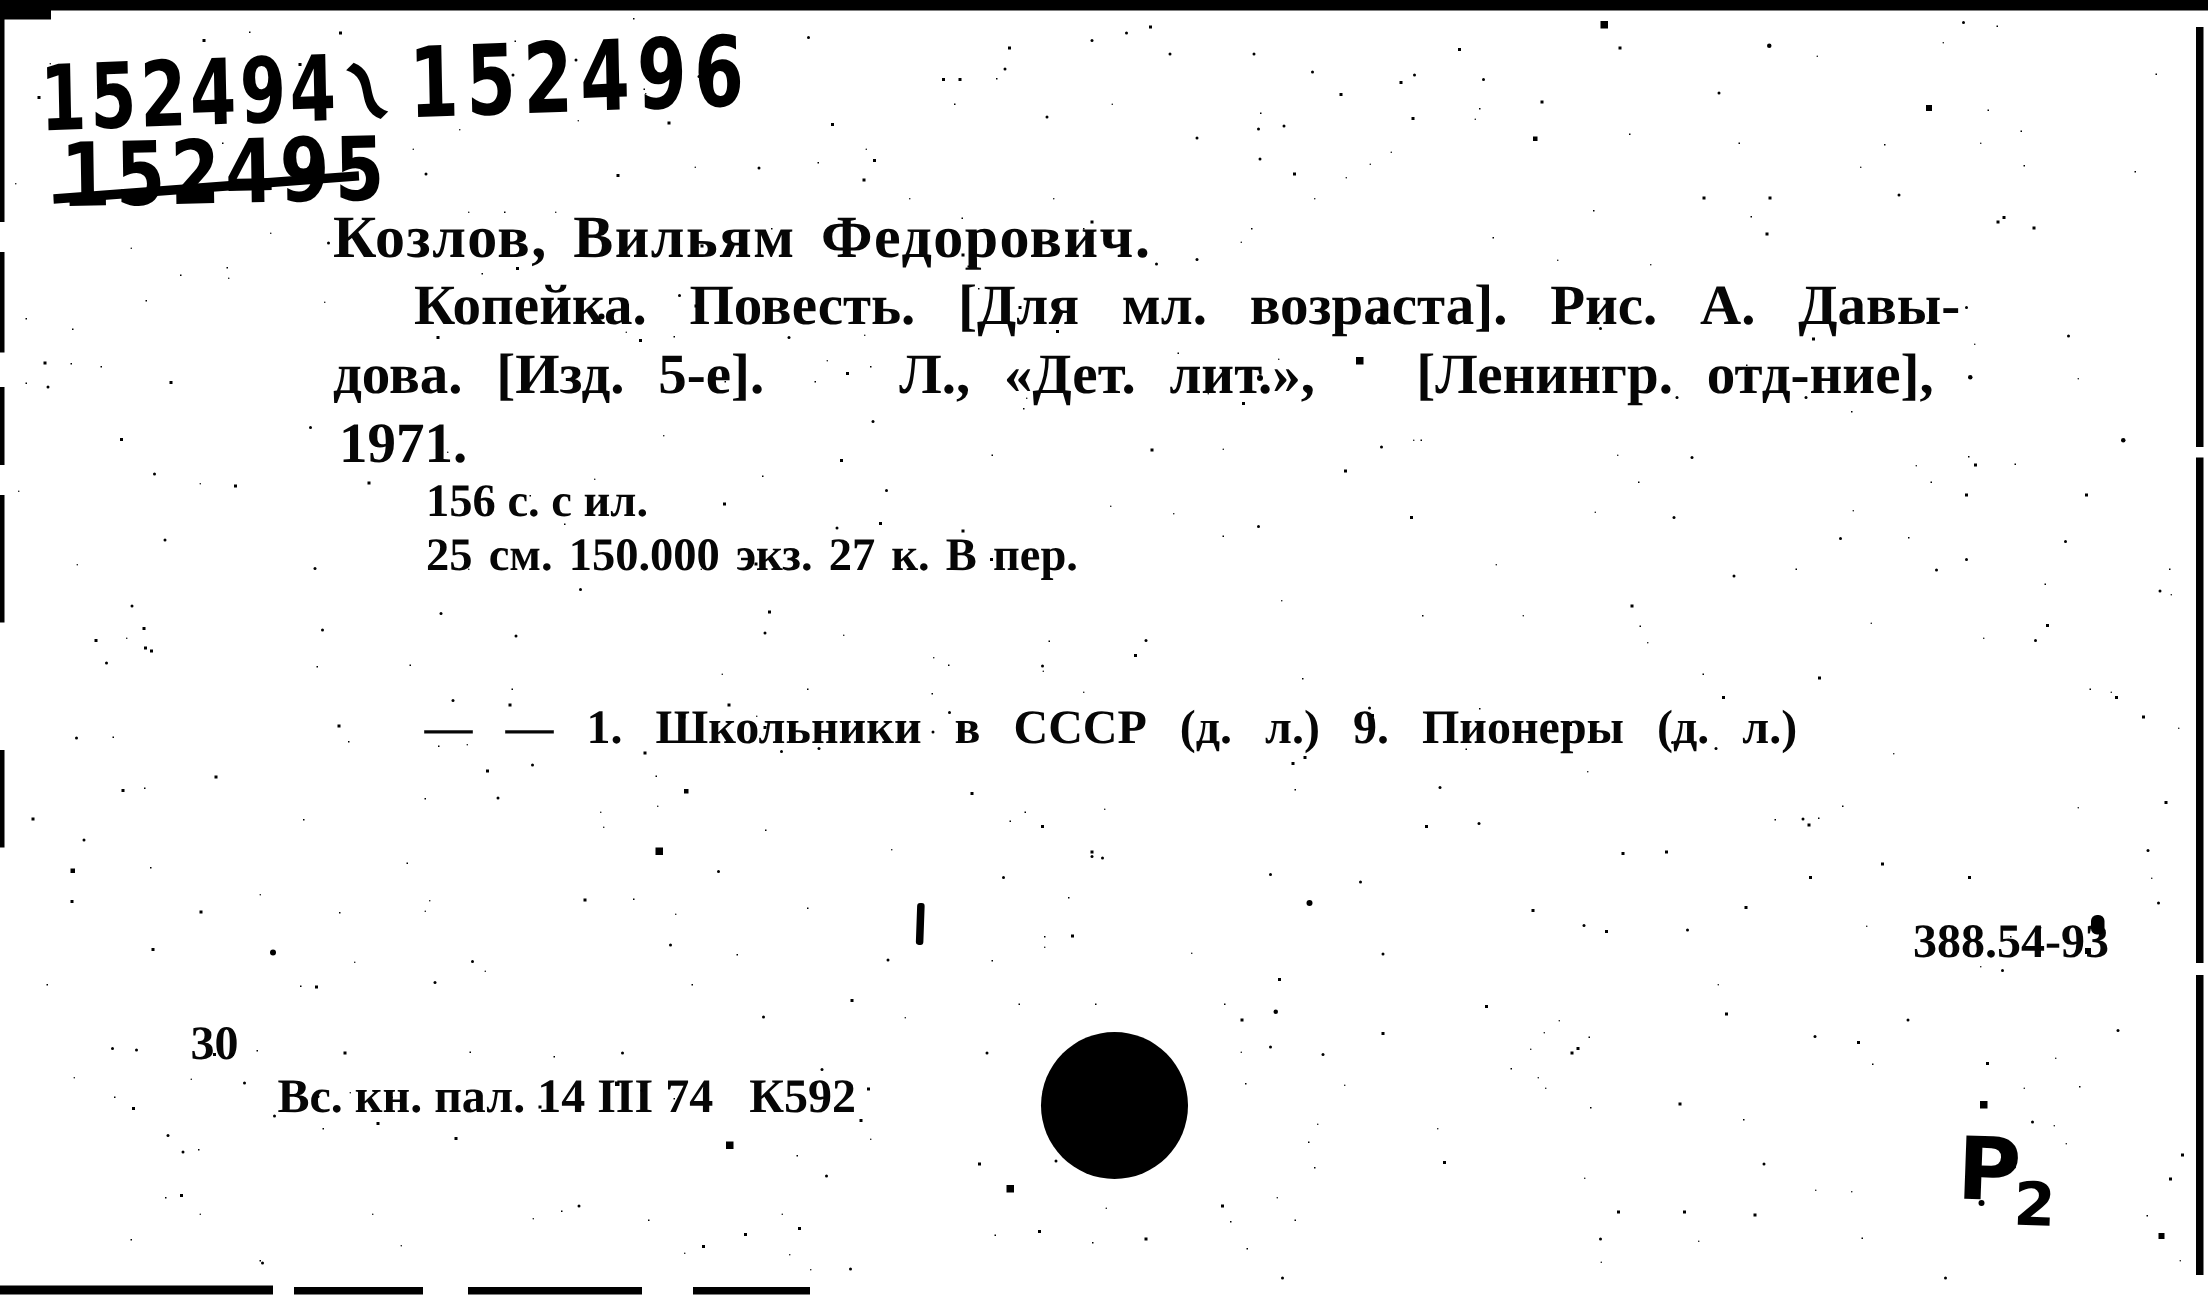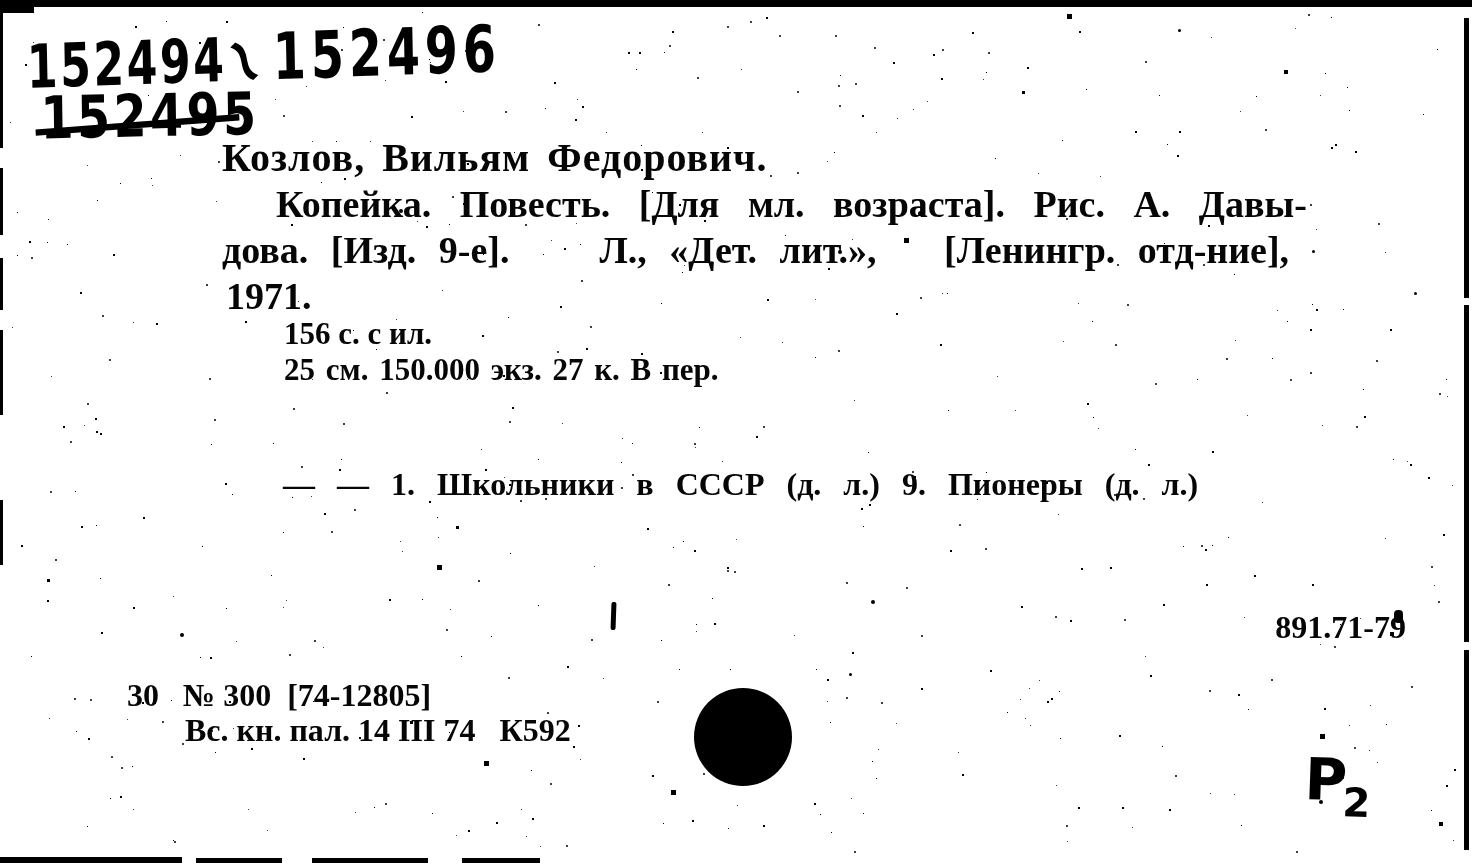--- a/index.html
+++ b/index.html
@@ -54,29 +54,28 @@
   <div class="edge" style="left:196px;top:858px;width:86px;height:5px;"></div>
   <div class="edge" style="left:312px;top:858px;width:116px;height:5px;"></div>
   <div class="edge" style="left:462px;top:858px;width:78px;height:5px;"></div>
 
   <div class="hw hw-range"><span>152494</span><span class="hw-conn">~</span><span class="end">152496</span></div>
 
   <div class="hw hw-cancelled"><span>152495</span><div class="strike"></div></div>
 
   <div class="line t-head" style="left:222px;top:138px;">Козлов, Вильям Федорович.</div>
   <div class="line t-main" style="left:276px;top:185px;word-spacing:19px;">Копейка. Повесть. [Для мл. возраста]. Рис. А. Давы-</div>
-  <div class="line t-main" style="left:222px;top:231px;word-spacing:13px;">дова. [Изд. 9-е].    Л., «Дет. лит.»,   [Ленингр. отд-ние],</div>
+  <div class="line t-main" style="left:222px;top:231px;word-spacing:13px;">дова. [Изд. 5-е].    Л., «Дет. лит.»,   [Ленингр. отд-ние],</div>
   <div class="line t-main" style="left:226px;top:277px;">1971.</div>
   <div class="line t-small" style="left:284px;top:318px;">156 с. с ил.</div>
   <div class="line t-small" style="left:284px;top:354px;word-spacing:3px;">25 см. 150.000 экз. 27 к. В пер.</div>
   <div class="line" style="left:283px;top:468px;font-size:32px;word-spacing:14px;">— — 1. Школьники в СССР (д. л.) 9. Пионеры (д. л.)</div>
 
-  <div class="line t-foot right-num">891.71-79</div>
+  <div class="line t-foot right-num">388.54-93</div>
   <div class="line t-foot" style="left:127px;top:679px;">30</div>
-  <div class="line t-foot" style="left:183px;top:679px;">№ 300  [74-12805]</div>
   <div class="line t-foot" style="left:185px;top:714px;">Вс. кн. пал. 14 III 74   К592</div>
 
   <div class="punch"></div>
   <div class="tick"></div>
   <div class="blob"></div>
 
   <div class="hw hw-shelf"><span>Р</span><span class="digit">2</span></div>
 
   <div id="noise">
       <div style="position: absolute; background: rgb(0, 0, 0); left: 767px; top: 299px; width: 2px; height: 2px;"></div>

